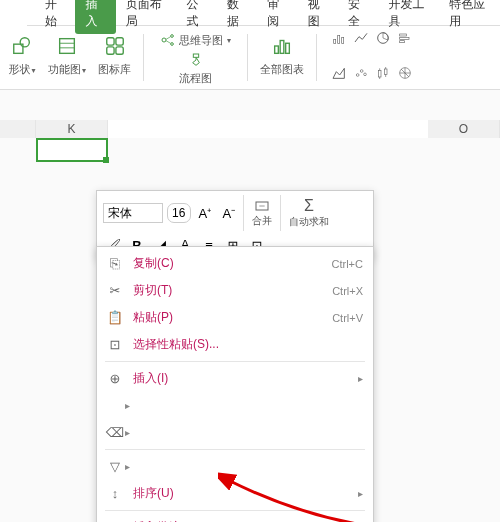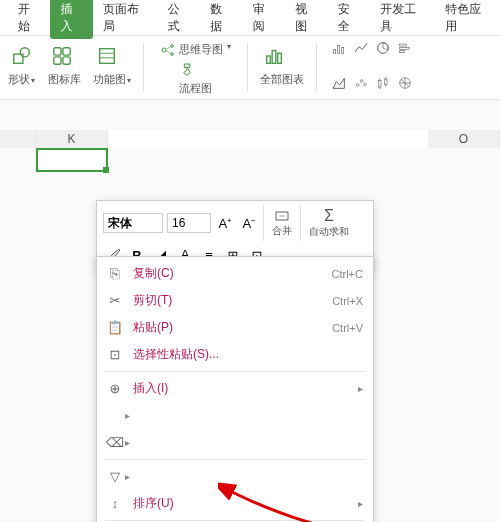--- a/index.html
+++ b/index.html
@@ -1,27 +1,27 @@
 <!DOCTYPE html>
 <html><head>
   <meta charset="utf-8">
   <style>
     * { margin: 0; padding: 0; box-sizing: border-box; font-family: "Microsoft YaHei", sans-serif; }
     body { width: 500px; height: 522px; background: #fff; overflow: hidden; position: relative; }
     
-    .tabs { display: flex; height: 36px; border-bottom: 1px solid #ddd; font-size: 12px; align-items: center; padding-left: 8px; }
+    .tabs { display: flex; height: 26px; border-bottom: 1px solid #ddd; font-size: 12px; align-items: center; padding-left: 8px; margin-left: 27px; }
     .tab { padding: 4px 10px; color: #333; cursor: pointer; }
     .tab.active { background: #4a9b4a; color: #fff; border-radius: 3px; }
     
     .ribbon { display: flex; height: 64px; border-bottom: 1px solid #ddd; padding: 4px 6px; gap: 8px; }
     .ribbon-group { display: flex; flex-direction: column; align-items: center; justify-content: space-between; padding: 0 4px; }
     .ribbon-icon { width: 28px; height: 28px; display: flex; align-items: center; justify-content: center; }
     .ribbon-label { font-size: 11px; color: #555; }
     .ribbon-row { display: flex; gap: 6px; }
-    .ribbon-btn { display: flex; flex-direction: column; gap: 2px; padding: 2px; }
+    .ribbon-btn { display: flex; flex-direction: column; align-items: center; gap: 2px; padding: 2px; }
     .dropdown-arrow { font-size: 8px; color: #666; margin-left: 1px; }
     .sep { width: 1px; background: #ddd; margin: 4px 2px; }
     
     .sheet-area { position: relative; background: #fafafa; height: 432px; }
     .col-header { position: absolute; top: 30px; left: 0; display: flex; font-size: 12px; color: #555; }
     .col-cell { width: 72px; text-align: center; border-right: 1px solid #e5e5e5; height: 18px; line-height: 18px; background: #f0f0f0; }
     .selected-cell { position: absolute; top: 48px; left: 36px; width: 72px; height: 24px; border: 2px solid #3a9f3a; background: #fff; }
     .selected-cell::after { content: ''; position: absolute; right: -3px; bottom: -3px; width: 6px; height: 6px; background: #3a9f3a; }
     
     .mini-toolbar { position: absolute; top: 100px; left: 96px; width: 278px; background: #fff; border: 1px solid #ccc; box-shadow: 0 2px 8px rgba(0,0,0,0.15); padding: 4px 6px; display: flex; gap: 4px; align-items: center; flex-wrap: wrap; font-size: 12px; }
@@ -66,37 +66,37 @@
         <svg class="ico" viewBox="0 0 24 24">
           <rect x="3" y="10" width="10" height="10" fill="none" stroke="#4a9b4a" stroke-width="1.5"></rect>
           <circle cx="15" cy="8" r="5" fill="none" stroke="#4a9b4a" stroke-width="1.5"></circle>
         </svg>
       </span>
     <span class="ribbon-label"><span>形状</span><span class="dropdown-arrow">▾</span></span>
   </div>
   <div class="ribbon-btn">
     <span class="ribbon-icon">
         <svg class="ico" viewBox="0 0 24 24">
+          <rect x="4" y="4" width="16" height="16" fill="none" stroke="#4a9b4a" stroke-width="1.5"></rect>
+          <line x1="4" y1="9" x2="20" y2="9" stroke="#4a9b4a"></line>
+          <line x1="4" y1="14" x2="20" y2="14" stroke="#4a9b4a"></line>
+        </svg>
+      </span>
+    <span class="ribbon-label"><span>功能图</span><span class="dropdown-arrow">▾</span></span>
+  </div>
+  <div class="ribbon-btn">
+    <span class="ribbon-icon">
+        <svg class="ico" viewBox="0 0 24 24">
           <rect x="3" y="3" width="8" height="8" rx="2" fill="none" stroke="#4a9b4a" stroke-width="1.5"></rect>
           <rect x="13" y="3" width="8" height="8" rx="2" fill="none" stroke="#4a9b4a" stroke-width="1.5"></rect>
           <rect x="3" y="13" width="8" height="8" rx="2" fill="none" stroke="#4a9b4a" stroke-width="1.5"></rect>
           <rect x="13" y="13" width="8" height="8" rx="2" fill="none" stroke="#4a9b4a" stroke-width="1.5"></rect>
         </svg>
       </span>
     <span class="ribbon-label">图标库</span>
-  </div>
-  <div class="ribbon-btn">
-    <span class="ribbon-icon">
-        <svg class="ico" viewBox="0 0 24 24">
-          <rect x="4" y="4" width="16" height="16" fill="none" stroke="#4a9b4a" stroke-width="1.5"></rect>
-          <line x1="4" y1="9" x2="20" y2="9" stroke="#4a9b4a"></line>
-          <line x1="4" y1="14" x2="20" y2="14" stroke="#4a9b4a"></line>
-        </svg>
-      </span>
-    <span class="ribbon-label"><span>功能图</span><span class="dropdown-arrow">▾</span></span>
   </div>
   <div class="sep"></div>
   <div class="ribbon-group">
     <div class="ribbon-row">
       <div class="ribbon-btn" style="flex-direction:row;gap:3px">
         <svg class="ico-s" viewBox="0 0 24 24">
             <circle cx="6" cy="12" r="3" fill="none" stroke="#4a9b4a" stroke-width="1.5"></circle>
             <circle cx="18" cy="6" r="2" fill="none" stroke="#4a9b4a" stroke-width="1.5"></circle>
             <circle cx="18" cy="18" r="2" fill="none" stroke="#4a9b4a" stroke-width="1.5"></circle>
             <line x1="9" y1="11" x2="16" y2="7" stroke="#4a9b4a"></line>
@@ -180,22 +180,22 @@
   <div class="col-header">
     <div class="col-cell" style="width:36px"></div>
     <div class="col-cell">K</div>
     <div class="col-cell" style="width:320px;background:#fff;border:none"></div>
     <div class="col-cell">O</div>
   </div>
   <div class="selected-cell"></div>
 
   <div class="mini-toolbar">
     <div class="mt-row">
-      <input class="mt-select" style="width: 60px; font-weight: bold;" value="宋体">
-      <input class="mt-select" style="width: 44px;" value="16">
+      <input class="mt-select" style="width: 60px;" value="宋体">
+      <input class="mt-select" style="width: 24px; border-radius: 7px;" value="16">
       <span class="mt-btn">A⁺</span>
       <span class="mt-btn">A⁻</span>
       <div class="mt-sep"></div>
       <div class="mt-grp">
         <svg class="ico-s" viewBox="0 0 24 24">
             <rect x="3" y="6" width="18" height="12" fill="none" stroke="#666" stroke-width="1.5"></rect>
             <line x1="8" y1="12" x2="16" y2="12" stroke="#666"></line>
           </svg>
         <span>合并</span>
       </div>

